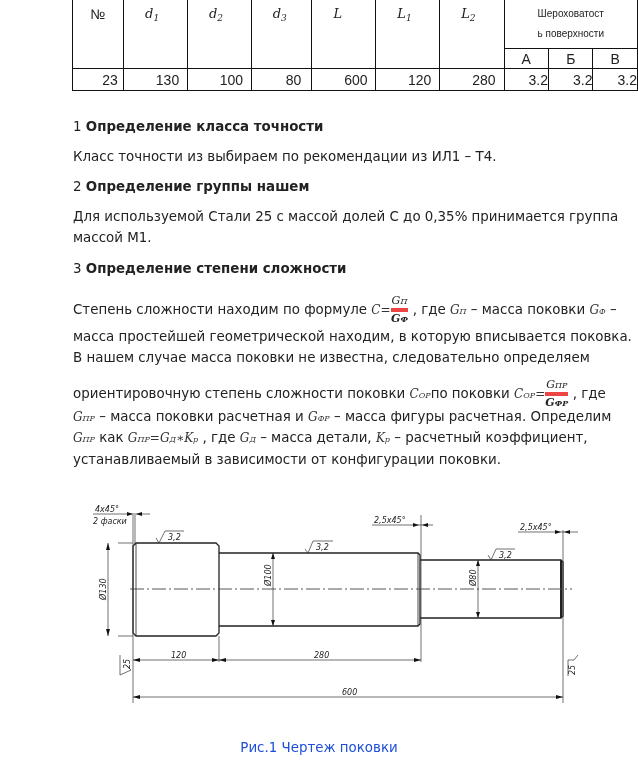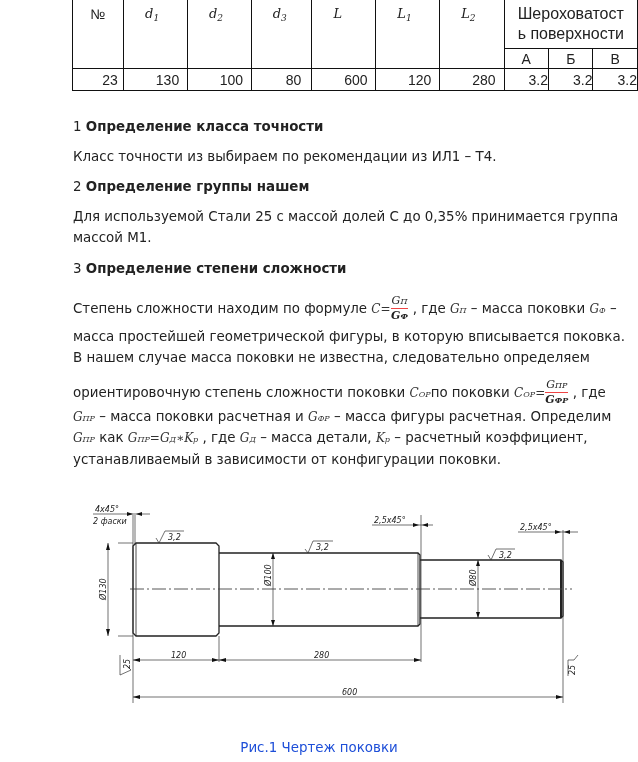--- a/index.html
+++ b/index.html
@@ -4,31 +4,31 @@
 <style>
   html, body { margin: 0; padding: 0; background: #ffffff; }
   body { width: 638px; height: 762px; position: relative; overflow: hidden;
          font-family: "DejaVu Sans", sans-serif; color: #222; }
   .tbl { position: absolute; left: 72px; top: -1px; border-collapse: collapse;
          font-family: "Liberation Sans", sans-serif; font-size: 14px; }
   .tbl td { border: 1.5px solid #111; padding: 0; text-align: center; vertical-align: top; }
   .tbl td.hd { height: 62px; text-align: left; padding-left: 21px; padding-top: 6px;
                font-family: "DejaVu Serif", serif; font-style: italic; font-size: 13px; }
   .tbl td.hd.no { text-align: center; padding-left: 0; font-family: "Liberation Sans", sans-serif; font-style: normal; font-size: 14px; }
-  .tbl td.rough { height: 42px; text-align: center; padding-top: 4px; line-height: 20px; font-size: 16px; }
+  .tbl td.rough { height: 42px; text-align: center; padding-top: 4px; line-height: 20px; font-size: 10px; }
   .tbl td.sub { height: 18px; vertical-align: middle; }
   .tbl td.val { height: 21px; vertical-align: middle; padding-left: 24px; }
   .sub-i { font-size: 9px; vertical-align: -3px; }
 
   .txt { position: absolute; left: 73px; font-size: 13.4px; line-height: 22px; white-space: nowrap; color: #222; }
   .txt b { font-weight: bold; }
   .m { font-family: "DejaVu Serif", serif; font-style: italic; font-size: 12px; color: #333; }
   .ms { font-size: 8px; font-style: italic; }
   .frac { display: inline-block; vertical-align: middle; text-align: center; font-family: "DejaVu Serif", serif; font-style: italic; font-size: 11px; line-height: 13px; }
-  .frac .num { display: block; border-bottom: 1px solid #ef4444; padding: 0 1px; }
+  .frac .num { display: block; border-bottom: 4px solid #ef4444; padding: 0 1px; }
   .frac .den { display: block; font-weight: bold; }
 
   svg.drawing { position: absolute; left: 0; top: 490px; }
   .caption { position: absolute; left: 0; width: 638px; top: 740px; text-align: center; font-size: 13.4px; color: #1d4ed8; }
   .dimtxt { font-family: "DejaVu Sans", sans-serif; font-style: italic; font-size: 8px; fill: #222; }
 </style>
 </head>
 <body>
 
 <table class="tbl">
@@ -80,21 +80,21 @@
 <div class="txt" style="top:227px">массой М1.</div>
 
 <div class="txt" style="top:258px">
   <span>3</span>
   <b>Определение степени сложности</b>
 </div>
 
 <div class="txt" style="top:294px">
   <span>Степень сложности находим по формуле </span><span class="m"><span>C</span><span>=</span></span><span class="frac"><span class="num"><span>G</span><span class="ms">П</span></span><span class="den"><span>G</span><span class="ms">Ф</span></span></span><span> , где </span><span class="m"><span>G</span><span class="ms">П</span></span><span> – масса поковки </span><span class="m"><span>G</span><span class="ms">Ф</span></span><span> –</span>
 </div>
-<div class="txt" style="top:326px">масса простейшей геометрической фигуры, в которую вписывается поковка.</div>
+<div class="txt" style="top:326px">масса простейшей геометрической находим, в которую вписывается поковка.</div>
 <div class="txt" style="top:347px">В нашем случае масса поковки не известна, следовательно определяем</div>
 
 <div class="txt" style="top:378px">
   <span>ориентировочную степень сложности поковки </span><span class="m"><span>C</span><span class="ms">ОР</span></span><span>по поковки </span><span class="m"><span>C</span><span class="ms">ОР</span><span>=</span></span><span class="frac"><span class="num"><span>G</span><span class="ms">ПР</span></span><span class="den"><span>G</span><span class="ms">ФР</span></span></span><span> , где</span>
 </div>
 
 <div class="txt" style="top:406px">
   <span class="m"><span>G</span><span class="ms">ПР</span></span><span> – масса поковки расчетная и </span><span class="m"><span>G</span><span class="ms">ФР</span></span><span> – масса фигуры расчетная. Определим</span>
 </div>
 

